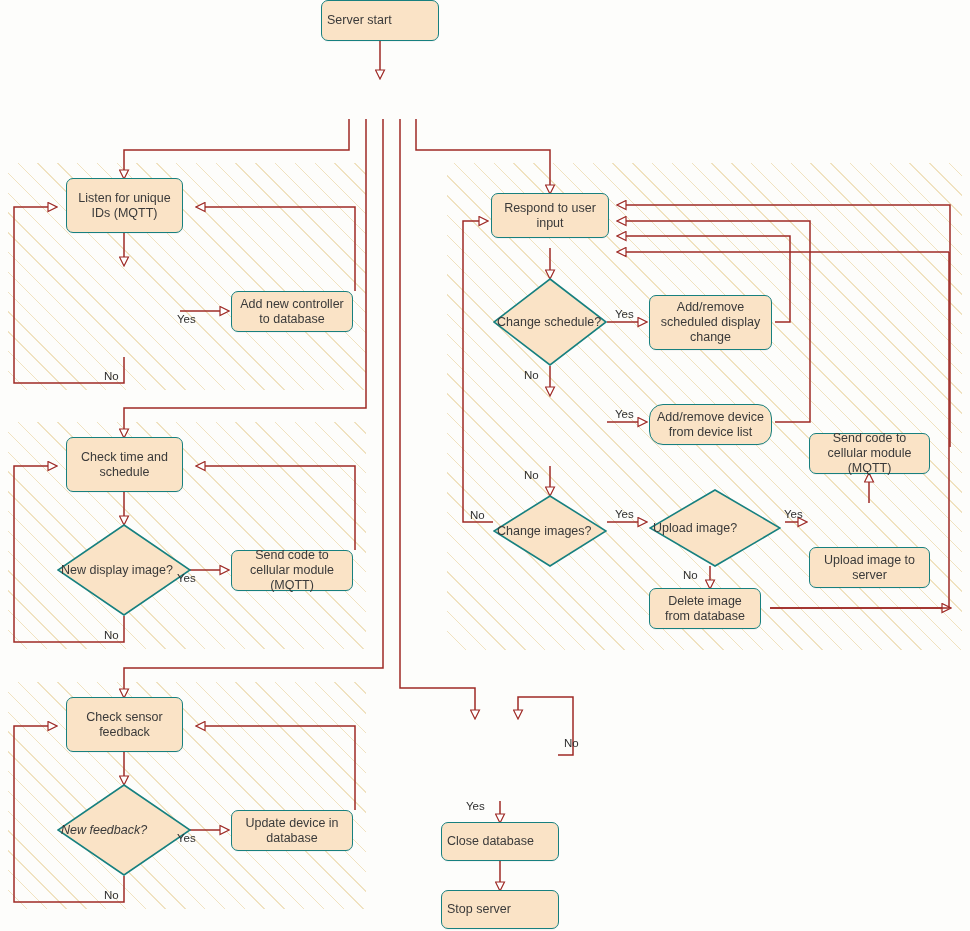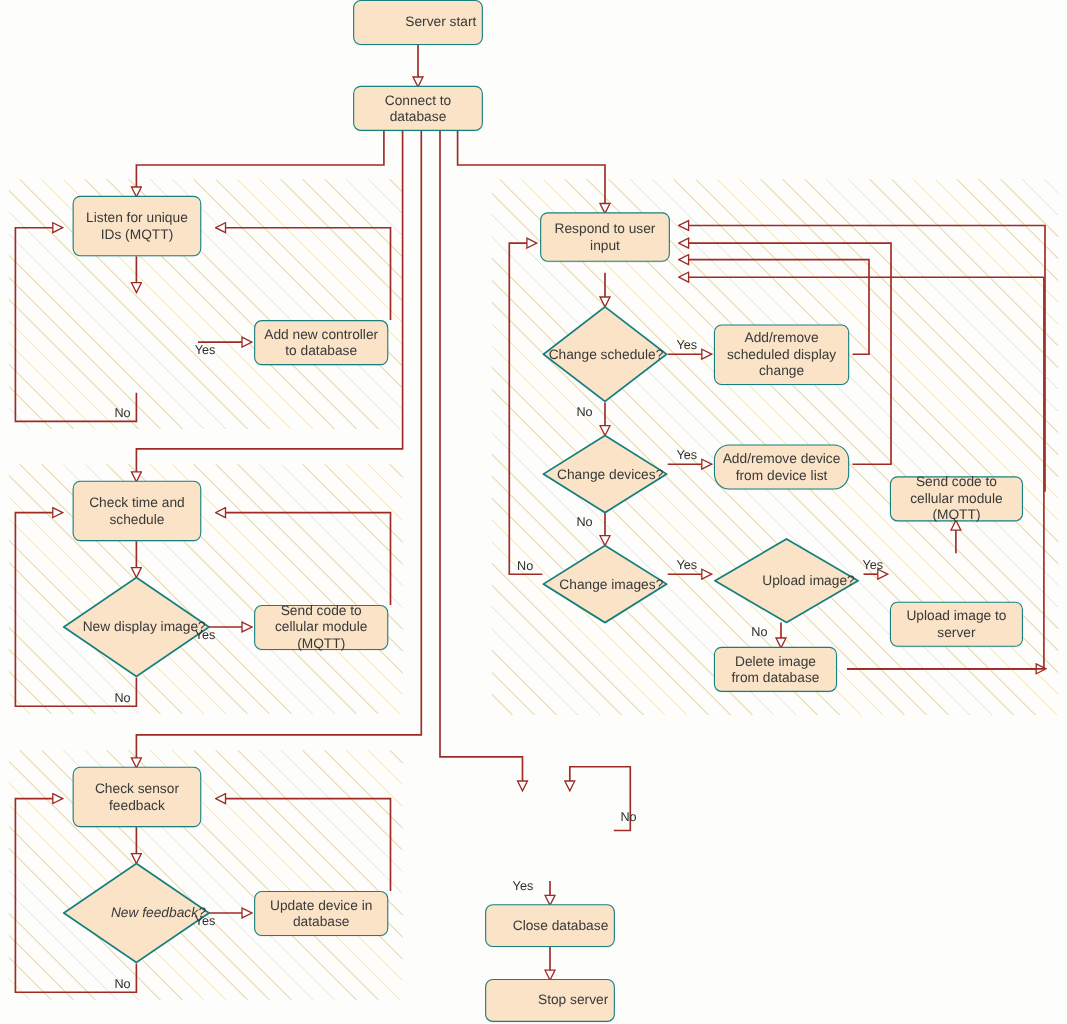--- a/index.html
+++ b/index.html
@@ -31,21 +31,21 @@
     left:0; top:0;
     width:970px; height:931px;
     pointer-events:none;
   }
 
   .node{
     position:absolute;
     box-sizing:border-box;
     display:flex;
     align-items:center;
-    justify-content:flex-end;
+    justify-content:flex-start;
     text-align:center;
     color:#3a3a3a;
     font-size:12.5px;
     line-height:15px;
     z-index:5;
   }
   .proc{
     background:#fae3c6;
     border:1.6px solid #17807f;
     border-radius:7px;
@@ -143,23 +143,20 @@
     </g>
     <g fill="none" stroke="#9e2a26" stroke-width="1.5" marker-end="url(#ah)">
       <path d="M949,252 L618,252"></path>
     </g>
   </svg>
 
   <div class="node proc" style="left:321px; top:0px; width:118px; height:41px;">
     <span>Server start</span>
   </div>
 
-  <div class="node proc" style="left:321px; top:78px; width:118px; height:41px;">
-    <span>Connect to database</span>
-  </div>
 
   <div class="node proc" style="left:66px; top:178px; width:117px; height:55px;">
     <span>Listen for unique IDs (MQTT)</span>
   </div>
 
 
   <div class="node proc" style="left:231px; top:291px; width:122px; height:41px;">
     <span>Add new controller to database</span>
   </div>
 
@@ -201,26 +198,20 @@
     <svg class="dshape" viewBox="0 0 114 88" preserveAspectRatio="none">
       <polygon points="57,1 113,44 57,87 1,44" fill="#fae3c6" stroke="#17807f" stroke-width="1.6"></polygon>
     </svg>
     <span class="dlabel">Change schedule?</span>
   </div>
 
   <div class="node proc" style="left:649px; top:295px; width:123px; height:55px;">
     <span>Add/remove scheduled display change</span>
   </div>
 
-  <div class="node dec" style="left:493px; top:395px; width:114px; height:72px;">
-    <svg class="dshape" viewBox="0 0 114 72" preserveAspectRatio="none">
-      <polygon points="57,1 113,36 57,71 1,36" fill="#fae3c6" stroke="#17807f" stroke-width="1.6"></polygon>
-    </svg>
-    <span class="dlabel">Change devices?</span>
-  </div>
 
   <div class="node proc" style="left:649px; top:404px; width:123px; height:41px;border-radius:14px;">
     <span>Add/remove device from device list</span>
   </div>
 
   <div class="node dec" style="left:493px; top:495px; width:114px; height:72px;">
     <svg class="dshape" viewBox="0 0 114 72" preserveAspectRatio="none">
       <polygon points="57,1 113,36 57,71 1,36" fill="#fae3c6" stroke="#17807f" stroke-width="1.6"></polygon>
     </svg>
     <span class="dlabel">Change images?</span>

